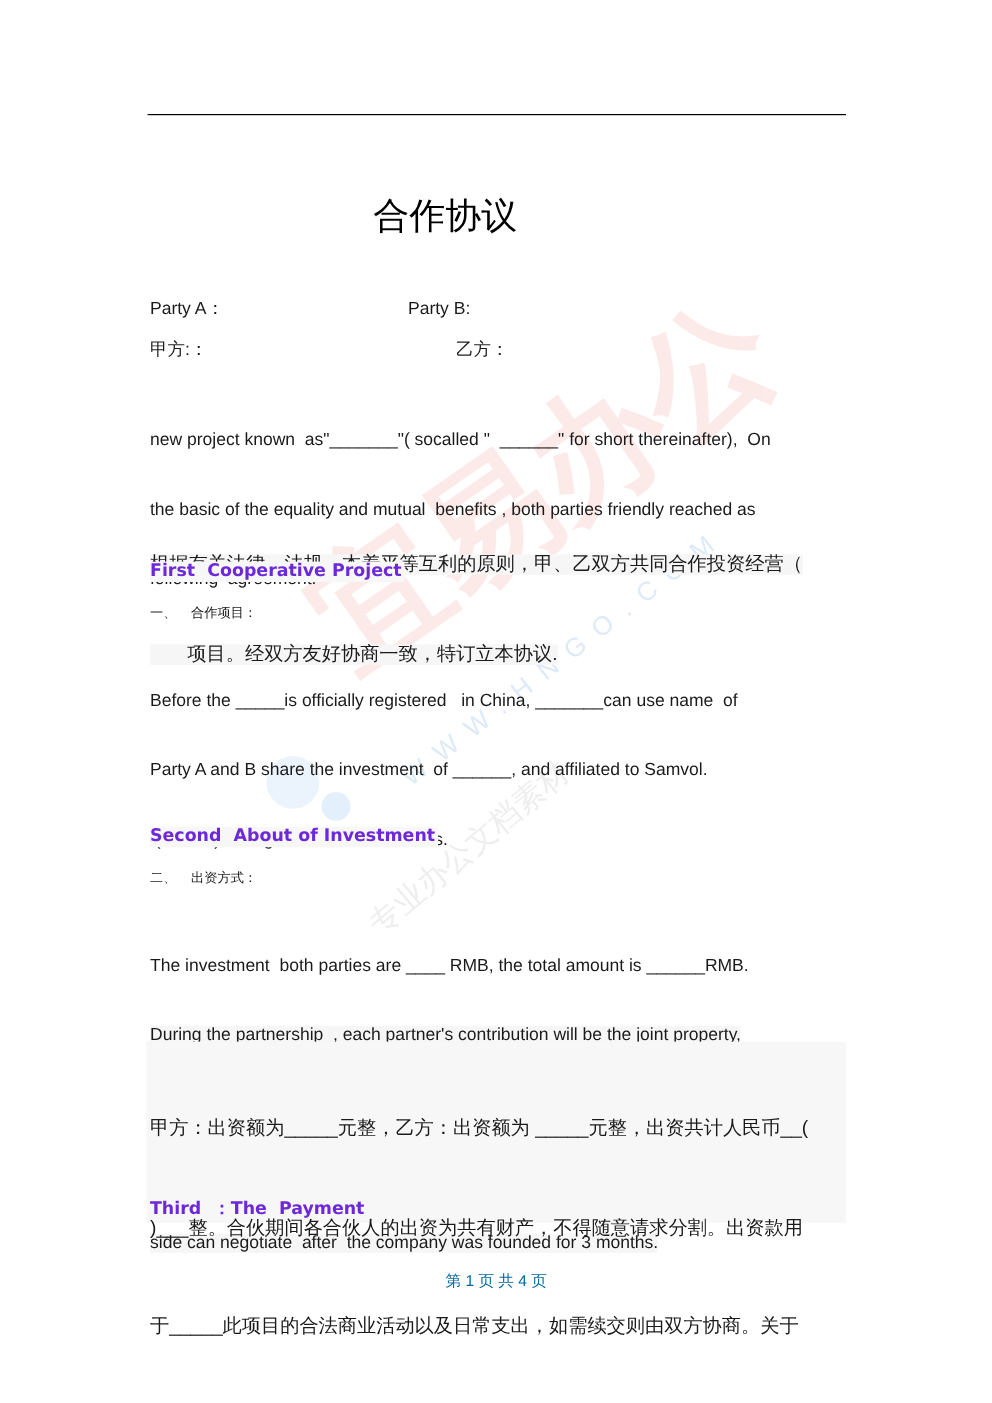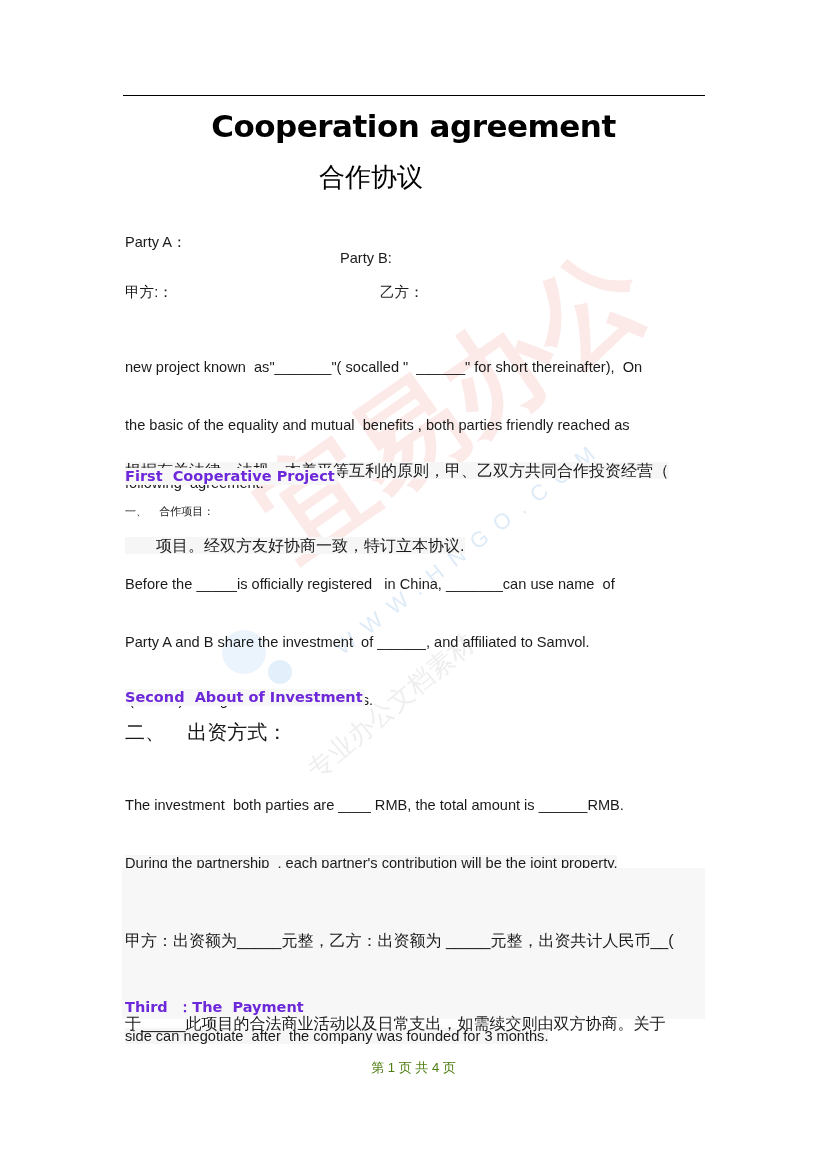--- a/index.html
+++ b/index.html
@@ -33,21 +33,21 @@
       font-family: "DejaVu Sans", sans-serif;
       font-weight: bold;
       font-size: 31px;
       letter-spacing: -0.5px;
       color: #000;
     }
     .title-cn {
       position: absolute;
       left: 0; width: 742px; top: 160px;
       text-align: center;
-      font-size: 26px;
+      font-size: 30px;
       color: #000;
     }
     .txt {
       position: absolute;
       left: 125px;
       font-size: 14.6px;
       line-height: 19.2px;
       color: #1a1a1a;
       white-space: pre;
     }
@@ -73,21 +73,21 @@
       position: absolute;
       left: 122px; top: 868px;
       width: 583px; height: 151px;
       background: #f7f7f7;
     }
     .footer {
       position: absolute;
       left: 0; width: 827px; top: 1059px;
       text-align: center;
       font-size: 13px;
-      color: #4d7c0f;
+      color: #0369a1;
     }
     .watermark {
       position: absolute;
       pointer-events: none;
     }
     .wm-red {
       left: 230px; top: 470px;
       font-size: 110px;
       font-weight: bold;
       color: #e23a2e;
@@ -136,24 +136,23 @@
 <div class="page">
 
   <div class="watermark wm-dot1"></div>
   <div class="watermark wm-dot2"></div>
   <div class="watermark wm-red">宜易办公</div>
   <div class="watermark wm-blue">WWW.HNGO.COM</div>
   <div class="watermark wm-script">专业办公文档素材</div>
 
   <div class="top-rule"></div>
 
-  <div class="title-en">Cooperation agreement</div>
   <div class="title-cn">合作协议</div>
 
-  <div class="txt" style="top:233px;">Party A：</div>
+  <div class="txt" style="top:249px;">Party A：</div>
   <div class="txt" style="top:249px; left:340px;">Party B:</div>
   <div class="txt" style="top:283px;text-align:right;">甲方:：</div>
   <div class="txt" style="top:283px; left:340px;margin-left:40px;">乙方：</div>
 
   <div class="txt" style="top:320px;">
     <div>new project known  as"_______"( socalled "  ______" for short thereinafter),  On</div>
     <div>the basic of the equality and mutual  benefits , both parties friendly reached as</div>
     <div>following  agreement:</div>
   </div>
 
@@ -166,34 +165,35 @@
   <div class="txt" style="top:502px; font-size:11px;">一、    合作项目：</div>
 
   <div class="txt" style="top:537px;">
     <div>Before the _____is officially registered   in China, _______can use name  of</div>
     <div>Party A and B share the investment  of ______, and affiliated to Samvol.</div>
     <div> (           ) for legal  business  activities.</div>
   </div>
 
 
   <div class="heading" style="top:689px;">Second  About of Investment</div>
-  <div class="txt" style="top:723px; font-size:20px;">二、    出资方式：</div>
+  <div class="txt" style="top:723px; font-size:11px;">二、    出资方式：</div>
 
   <div class="txt" style="top:758px;">
     <div>The investment  both parties are ____ RMB, the total amount is ______RMB.</div>
     <div><span class="shade">During the partnership  , each partner's contribution will be the joint property,</span></div>
     <div><span class="shade">not be segmented  arbitrarily. All the joint property should be used for the legal</span></div>
     <div><span class="shade">business activities  and daily expenses  of '______' . About the shares  ,both</span></div>
     <div><span class="shade">side can negotiate  after  the company was founded for 3 months.</span></div>
   </div>
 
   <div class="block-shade"></div>
 
   <div class="txt cn" style="top:872px; line-height:27.5px;">
     <div>甲方：出资额为_____元整，乙方：出资额为 _____元整，出资共计人民币__(</div>
+    <div>)___整。合伙期间各合伙人的出资为共有财产，不得随意请求分割。出资款用</div>
     <div>于_____此项目的合法商业活动以及日常支出，如需续交则由双方协商。关于</div>
     
   </div>
 
   <div class="heading" style="top:998px; background:transparent;">Third  ：The  Payment</div>
 
   <div class="footer">第 1 页 共 4 页</div>
 
 </div>
 

